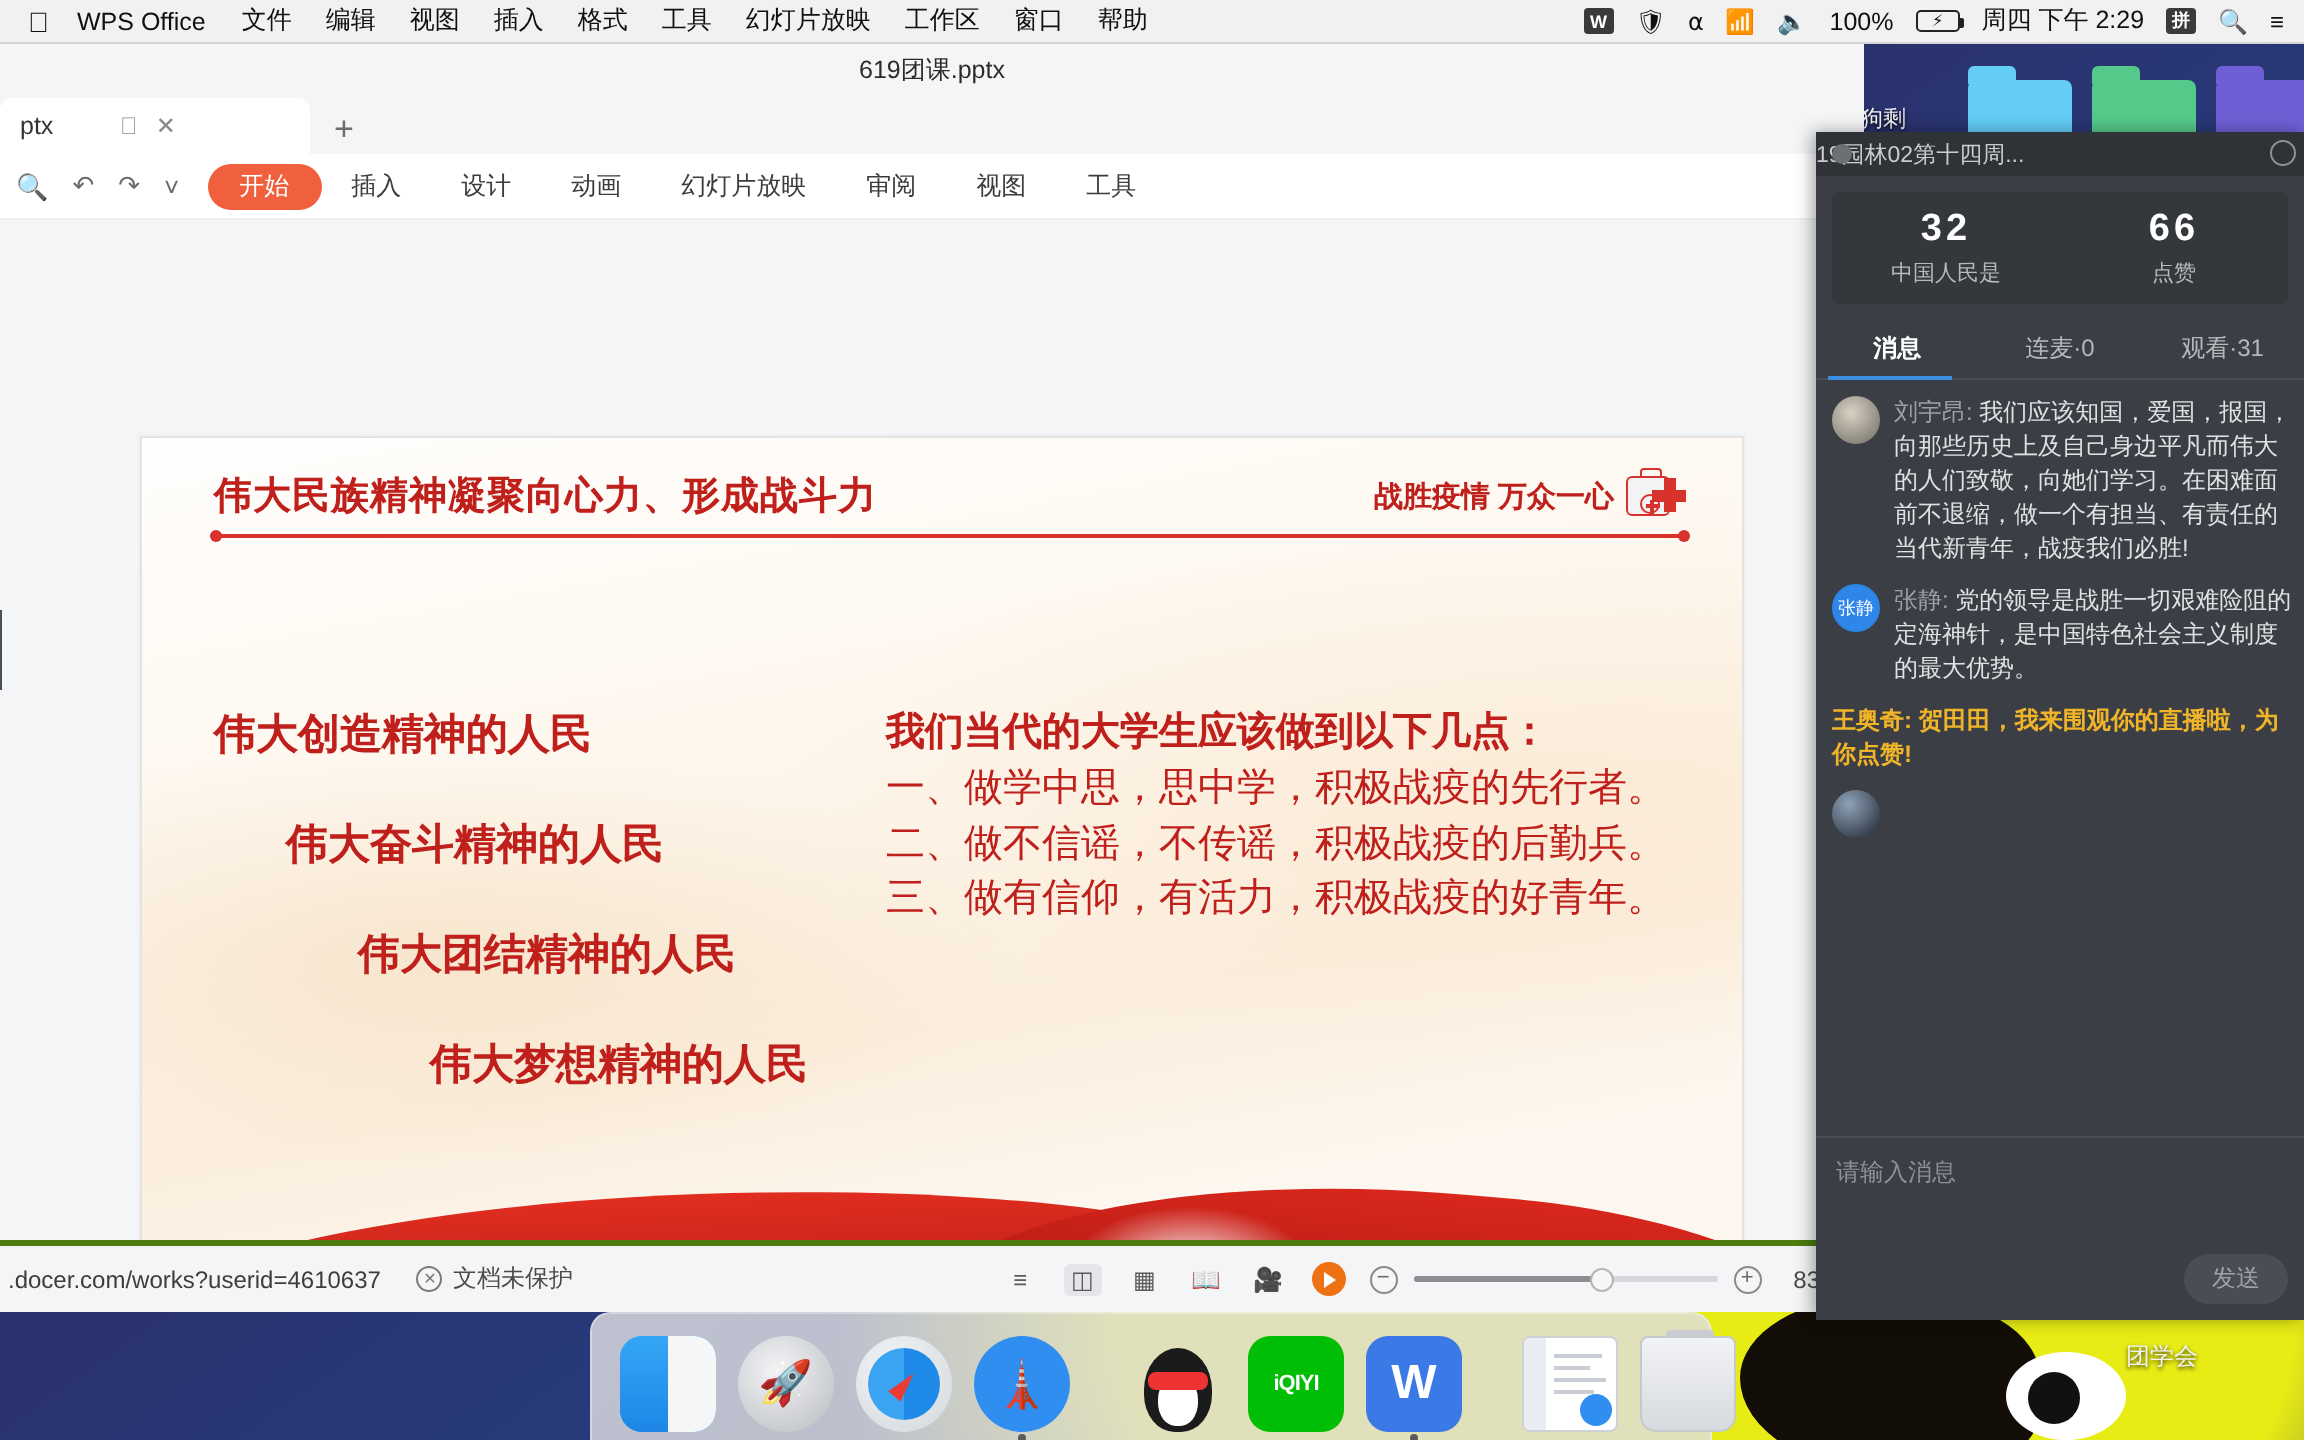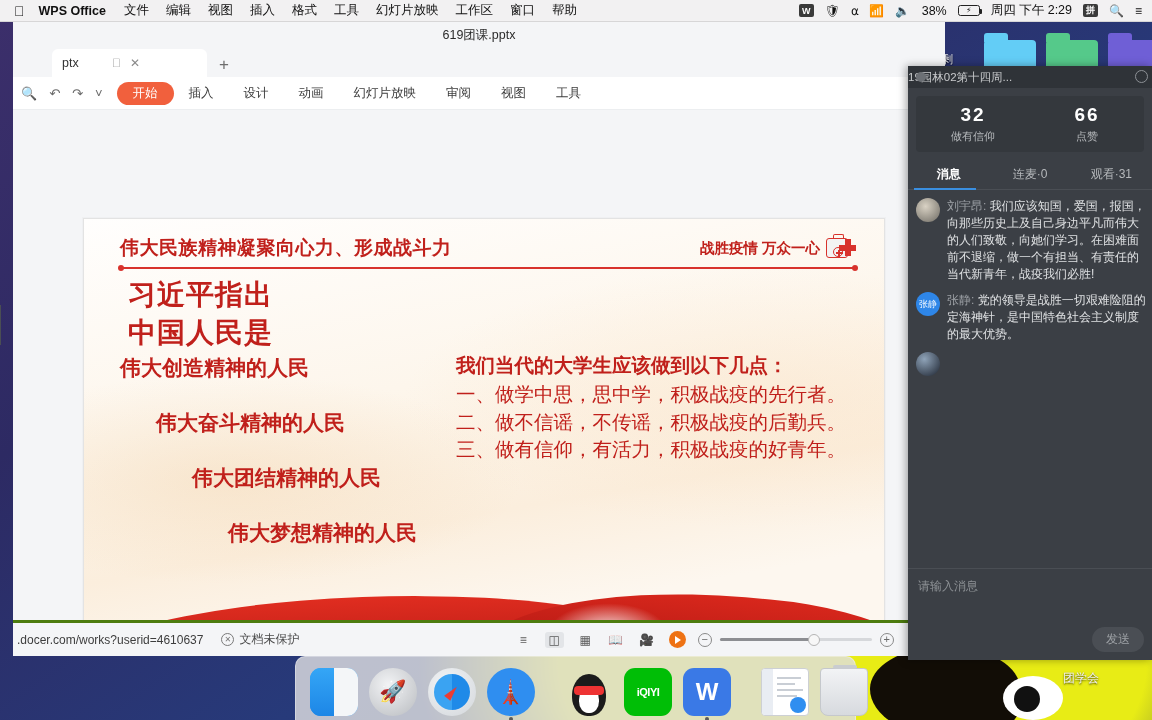--- a/index.html
+++ b/index.html
@@ -56,45 +56,45 @@
   }
 
   
   #menubar {
     position: absolute; left: 0; top: 0; width: 1152px; height: 22px;
     background: #f2f1f2; display: flex; align-items: center;
     font-size: 12.5px; color: #101010; z-index: 60;
     border-bottom: 1px solid #d7d6d7;
   }
   #menubar .apple { margin-left: 14px; margin-right: 14px; font-size: 14px; line-height: 1; }
-  #menubar .appname { font-weight: bold; margin-right: 18px; }
+  #menubar .appname { font-weight: normal; margin-right: 18px; }
   #menubar .mi { margin-right: 17px; white-space: nowrap; }
   #menubar .right { margin-left: auto; display: flex; align-items: center; gap: 11px; padding-right: 10px; }
   .mb-badge {
     width: 15px; height: 13px; border-radius: 2px; background: #3a3a3a; color: #fff;
     font-size: 9px; font-weight: bold; display: flex; align-items: center; justify-content: center;
   }
   .mb-ico { font-size: 12px; line-height: 1; }
   .mb-batt {
     width: 22px; height: 11px; border: 1.4px solid #222; border-radius: 2.5px;
     position: relative; display:flex; align-items:center; justify-content:center;
   }
   .mb-batt::after { content:""; position:absolute; right:-3.5px; top:3px; width:2px; height:5px; background:#222; border-radius:0 1px 1px 0; }
   .mb-batt .bolt { font-size: 8px; color:#111; }
 
   
   #wps {
-    position: absolute; left: 13px; top: 22px; width: 932px; height: 634px;
+    position: absolute; left: 0; top: 22px; width: 932px; height: 634px;
     background: #f4f5f7; z-index: 20; overflow: hidden;
   }
   #wps-titlebar {
     height: 27px; background: #f4f5f7; display: flex; align-items: center;
     justify-content: center; font-size: 12.5px; color: #2b2b2b; position: relative;
   }
-  #wps-tabbar { height: 28px; background: #f4f5f7; display: flex; align-items: flex-end; position: relative; padding-left: 39px; }
+  #wps-tabbar { height: 28px; background: #f4f5f7; display: flex; align-items: flex-end; position: relative; }
   .wtab {
     height: 28px; background: #fff; border-radius: 6px 6px 0 0;
     display: flex; align-items: center; padding: 0 8px 0 10px; gap: 34px;
     font-size: 12.5px; color: #333; min-width: 155px;
   }
   .wtab .tactions { display: flex; gap: 10px; color: #8a8a8a; font-size: 12px; }
   .wtab-plus { font-size: 17px; color: #6d6d6d; padding: 0 12px 2px 12px; }
 
   #wps-ribbon {
     height: 33px; background: #fff; display: flex; align-items: center;
@@ -369,21 +369,21 @@
   <span class="mi">幻灯片放映</span>
   <span class="mi">工作区</span>
   <span class="mi">窗口</span>
   <span class="mi">帮助</span>
   <div class="right">
     <span class="mb-badge">W</span>
     <span class="mb-ico">🛡</span>
     <span class="mb-ico">⍺</span>
     <span class="mb-ico">📶</span>
     <span class="mb-ico">🔈</span>
-    <span>38%</span>
+    <span>100%</span>
     <span class="mb-batt">
         <span class="bolt">⚡</span>
       </span>
     <span>周四 下午 2:29</span>
     <span class="mb-badge">拼</span>
     <span class="mb-ico">🔍</span>
     <span class="mb-ico">≡</span>
   </div>
 </div>
 
@@ -436,24 +436,20 @@
               </span>
             <span class="cross">
                 <i></i>
                 <i></i>
               </span>
           </span>
         </div>
         <div class="sl-rule"></div>
       </div>
 
-      <div class="sl-xi">
-        <div>习近平指出</div>
-        <div>中国人民是</div>
-      </div>
 
       <div class="sl-left-list">
         <div>伟大创造精神的人民</div>
         <div>伟大奋斗精神的人民</div>
         <div>伟大团结精神的人民</div>
         <div>伟大梦想精神的人民</div>
       </div>
 
       <div class="sl-right">
         <div class="r-head">我们当代的大学生应该做到以下几点：</div>
@@ -501,21 +497,21 @@
 <div id="live">
   <div id="live-title">
     <span class="dot"></span>
     <span>19园林02第十四周...</span>
     <span class="close-c"></span>
   </div>
 
   <div id="live-stats">
     <div class="stat">
       <div class="num">32</div>
-      <div class="lbl">做有信仰</div>
+      <div class="lbl">中国人民是</div>
     </div>
     <div class="stat">
       <div class="num">66</div>
       <div class="lbl">点赞</div>
     </div>
   </div>
 
   <div id="live-tabs">
     <span class="lt active">消息</span>
     <span class="lt">连麦·0</span>
@@ -527,20 +523,25 @@
     <div class="msg">
       <span class="avatar a2"></span>
       <span class="body">
         <span class="who">刘宇昂:</span><span> 我们应该知国，爱国，报国，向那些历史上及自己身边平凡而伟大的人们致敬，向她们学习。在困难面前不退缩，做一个有担当、有责任的当代新青年，战疫我们必胜!</span>
       </span>
     </div>
     <div class="msg">
       <span class="avatar a1">张静</span>
       <span class="body">
         <span class="who">张静:</span><span> 党的领导是战胜一切艰难险阻的定海神针，是中国特色社会主义制度的最大优势。</span>
+      </span>
+    </div>
+    <div class="msg highlight">
+      <span class="body">
+        <span>王奥奇:</span><span> 贺田田，我来围观你的直播啦，为你点赞!</span>
       </span>
     </div>
     <div class="msg">
       <span class="avatar a3"></span>
     </div>
   </div>
 
   <div id="live-input">
     <span class="ph">请输入消息</span>
     <span id="send-btn">发送</span>

